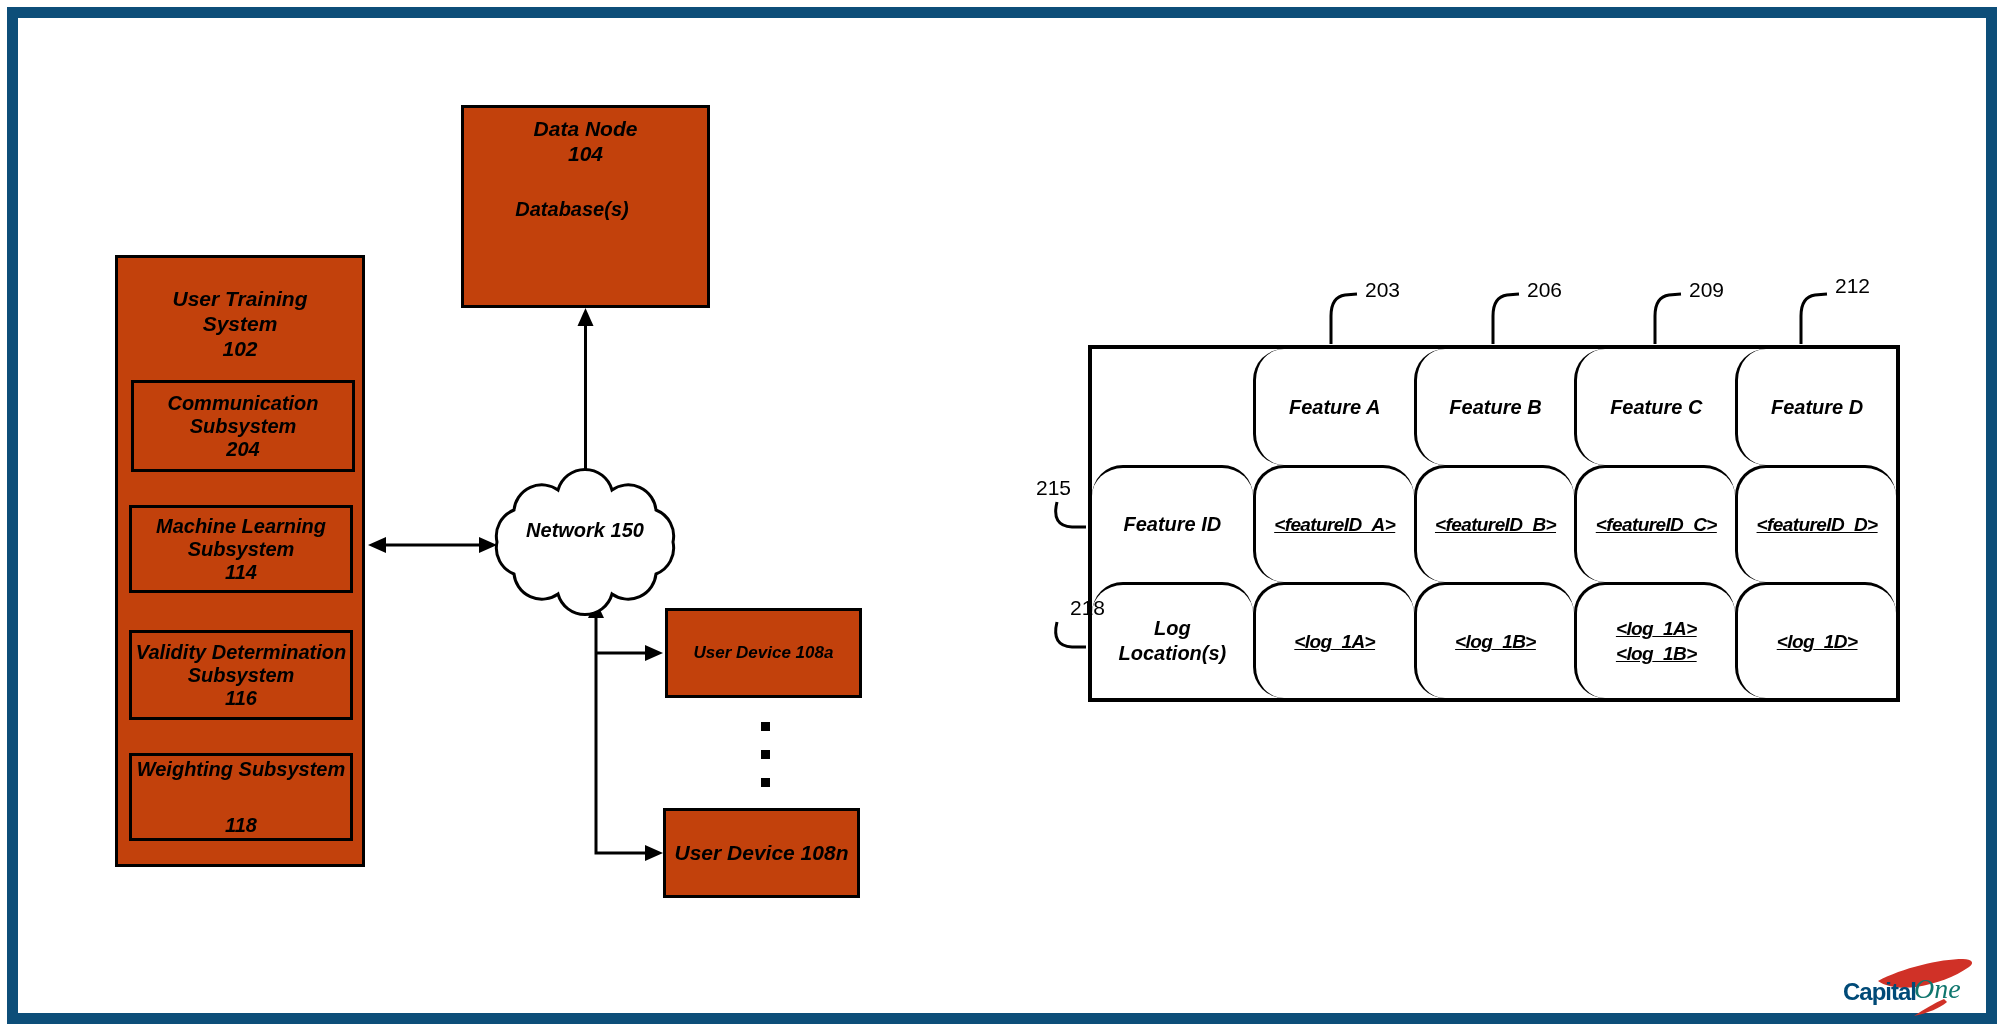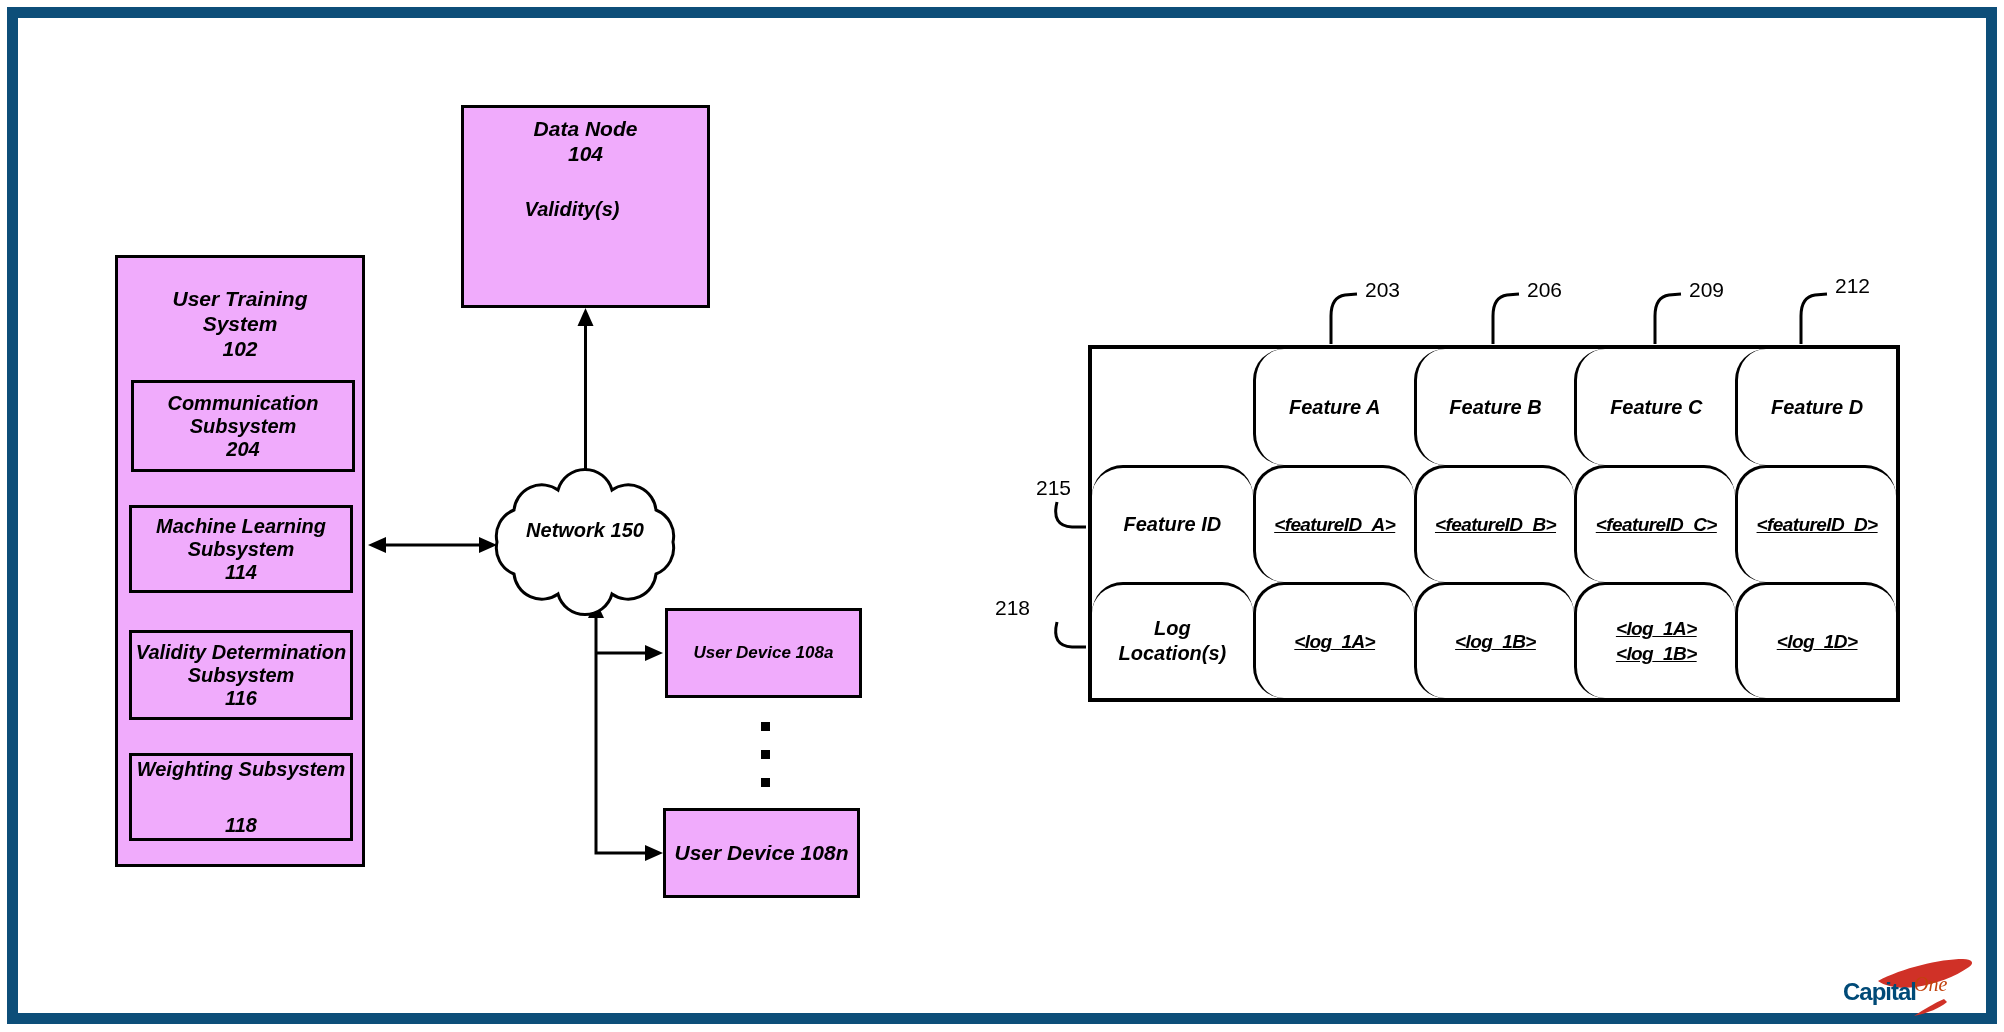--- a/index.html
+++ b/index.html
@@ -1,21 +1,21 @@
 <!DOCTYPE html>
 <html><head>
 <meta charset="utf-8">
 <style>
   html,body{margin:0;padding:0;background:#ffffff;}
   #canvas{position:relative;width:2004px;height:1032px;background:#ffffff;overflow:hidden;
           font-family:"Liberation Sans",sans-serif;color:#000;}
   .frame{position:absolute;left:7px;top:7px;right:7px;bottom:8px;border:11px solid #0D4E79;z-index:0;}
   #overlay{position:absolute;left:0;top:0;width:2004px;height:1032px;z-index:1;}
 
-  .box{position:absolute;border:3px solid #000;background:#f0abfc;z-index:2;
+  .box{position:absolute;border:3px solid #000;background:#c2410c;z-index:2;
        display:flex;flex-direction:column;align-items:center;justify-content:center;
        text-align:center;font-weight:bold;font-style:italic;}
   .box .ln{display:block;}
 
   
   #mts-box{left:115px;top:255px;width:244px;height:606px;justify-content:flex-start;}
   #mts-title{margin-top:28px;font-size:21px;line-height:25px;}
   #sub-comm{left:131px;top:380px;width:218px;height:86px;font-size:20px;line-height:23px;}
   #sub-ml  {left:129px;top:505px;width:218px;height:82px;font-size:20px;line-height:23px;}
   #sub-vd  {left:129px;top:630px;width:218px;height:84px;font-size:20px;line-height:23px;}
@@ -46,28 +46,28 @@
          text-align:center;font-weight:bold;font-style:italic;font-size:20px;line-height:25px;border-radius:31px;}
   .fcell:nth-child(-n+5){border-top:none;}
   .fcell:nth-child(5n+1){border-left:none;}
   .fcell .wrap{max-width:120px;}
   .cond{font-size:19px;letter-spacing:-0.6px;text-decoration:underline;}
 
   
   .refnum{position:absolute;z-index:2;font-size:21px;font-weight:normal;font-style:normal;}
   #ref-203{left:1365px;top:278px;} #ref-206{left:1527px;top:278px;}
   #ref-209{left:1689px;top:278px;} #ref-212{left:1835px;top:274px;}
-  #ref-215{left:1036px;top:476px;} #ref-218{left:995px;top:596px;}
+  #ref-215{left:1036px;top:476px;} #ref-218{left:1070px;top:596px;}
 
   
   #logo-text{position:absolute;left:1843px;top:978px;z-index:3;display:flex;align-items:flex-start;}
   #logo-cap{font-family:"Liberation Sans",sans-serif;font-weight:bold;font-size:24px;
             letter-spacing:-1px;color:#004A77;}
-  #logo-one{font-family:"Liberation Serif",serif;font-style:italic;font-size:20px;
-            color:#c2410c;margin-left:-2px;margin-top:-5px;}
+  #logo-one{font-family:"Liberation Serif",serif;font-style:italic;font-size:28px;
+            color:#0f766e;margin-left:-2px;margin-top:-5px;}
 </style>
 </head>
 <body>
 
 <div id="canvas">
 
   <div class="frame"></div>
 
   <svg id="overlay" viewBox="0 0 2004 1032" xmlns="http://www.w3.org/2000/svg">
 
@@ -137,21 +137,21 @@
     <span>Weighting Subsystem</span>
     <span>118</span>
   </div>
 
   <div class="box" id="data-node-box">
     <div id="dn-title">
       <span class="ln">Data Node</span>
       <span class="ln">104</span>
     </div>
   </div>
-  <div id="db-label">Validity(s)</div>
+  <div id="db-label">Database(s)</div>
 
   <div id="net-label">
     <span class="ln">Network</span>
     <span class="ln">150</span>
   </div>
 
   <div class="box" id="ud-a">
     <span>User Device 108a</span>
   </div>
   <div class="dot" style="top:722px"></div>

